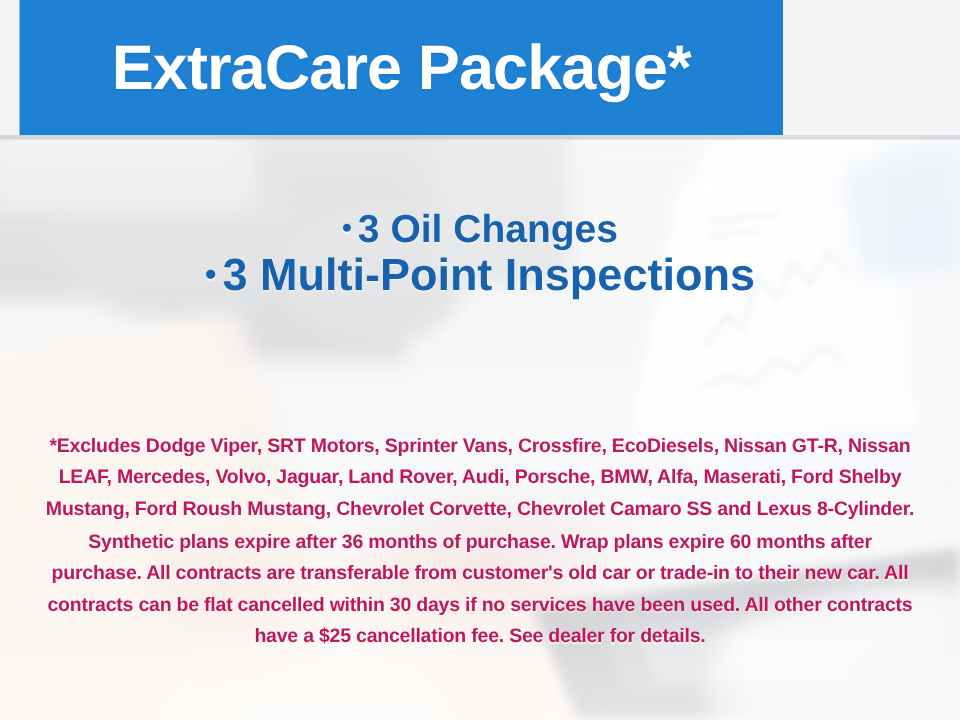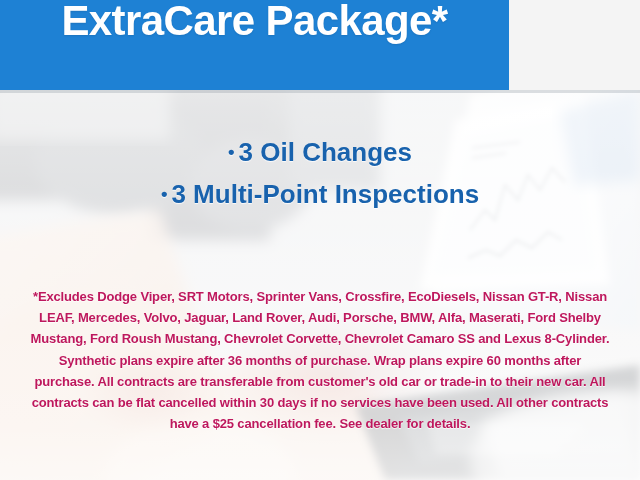--- a/index.html
+++ b/index.html
@@ -51,27 +51,27 @@
   .photo-edge-top {
     position: absolute;
     left: 0; top: 0;
     width: 640px; height: 3px;
     background: rgba(140,150,160,0.30);
   }
 
   
   .banner {
     position: absolute;
-    left: 0;
+    left: 13px;
     top: 0;
     width: 509px;
     height: 90px;
     background: #1e81d4;
     display: flex;
-    align-items: flex-start;
+    align-items: center;
     justify-content: center;
     z-index: 5;
   }
   .banner-title {
     color: #ffffff;
     font-size: 42px;
     font-weight: bold;
     letter-spacing: -0.6px;
     line-height: 1;
     white-space: nowrap;
@@ -94,21 +94,21 @@
     white-space: nowrap;
     text-shadow: 0 1px 1px rgba(255,255,255,0.85);
   }
   .benefit-line .dot {
     font-size: 0.72em;
     vertical-align: 0.16em;
     padding-right: 4px;
   }
   .benefit-1 { font-size: 26px; }
   .benefit-2 { font-size: 26px; }
-  .benefit-3 { font-size: 26px; margin-top: 13px; }
+  .benefit-3 { font-size: 30px; }
 
   
   .disclaimer {
     position: absolute;
     left: 28px;
     top: 286px;
     width: 584px;
     z-index: 4;
     text-align: center;
     color: #be185d;

